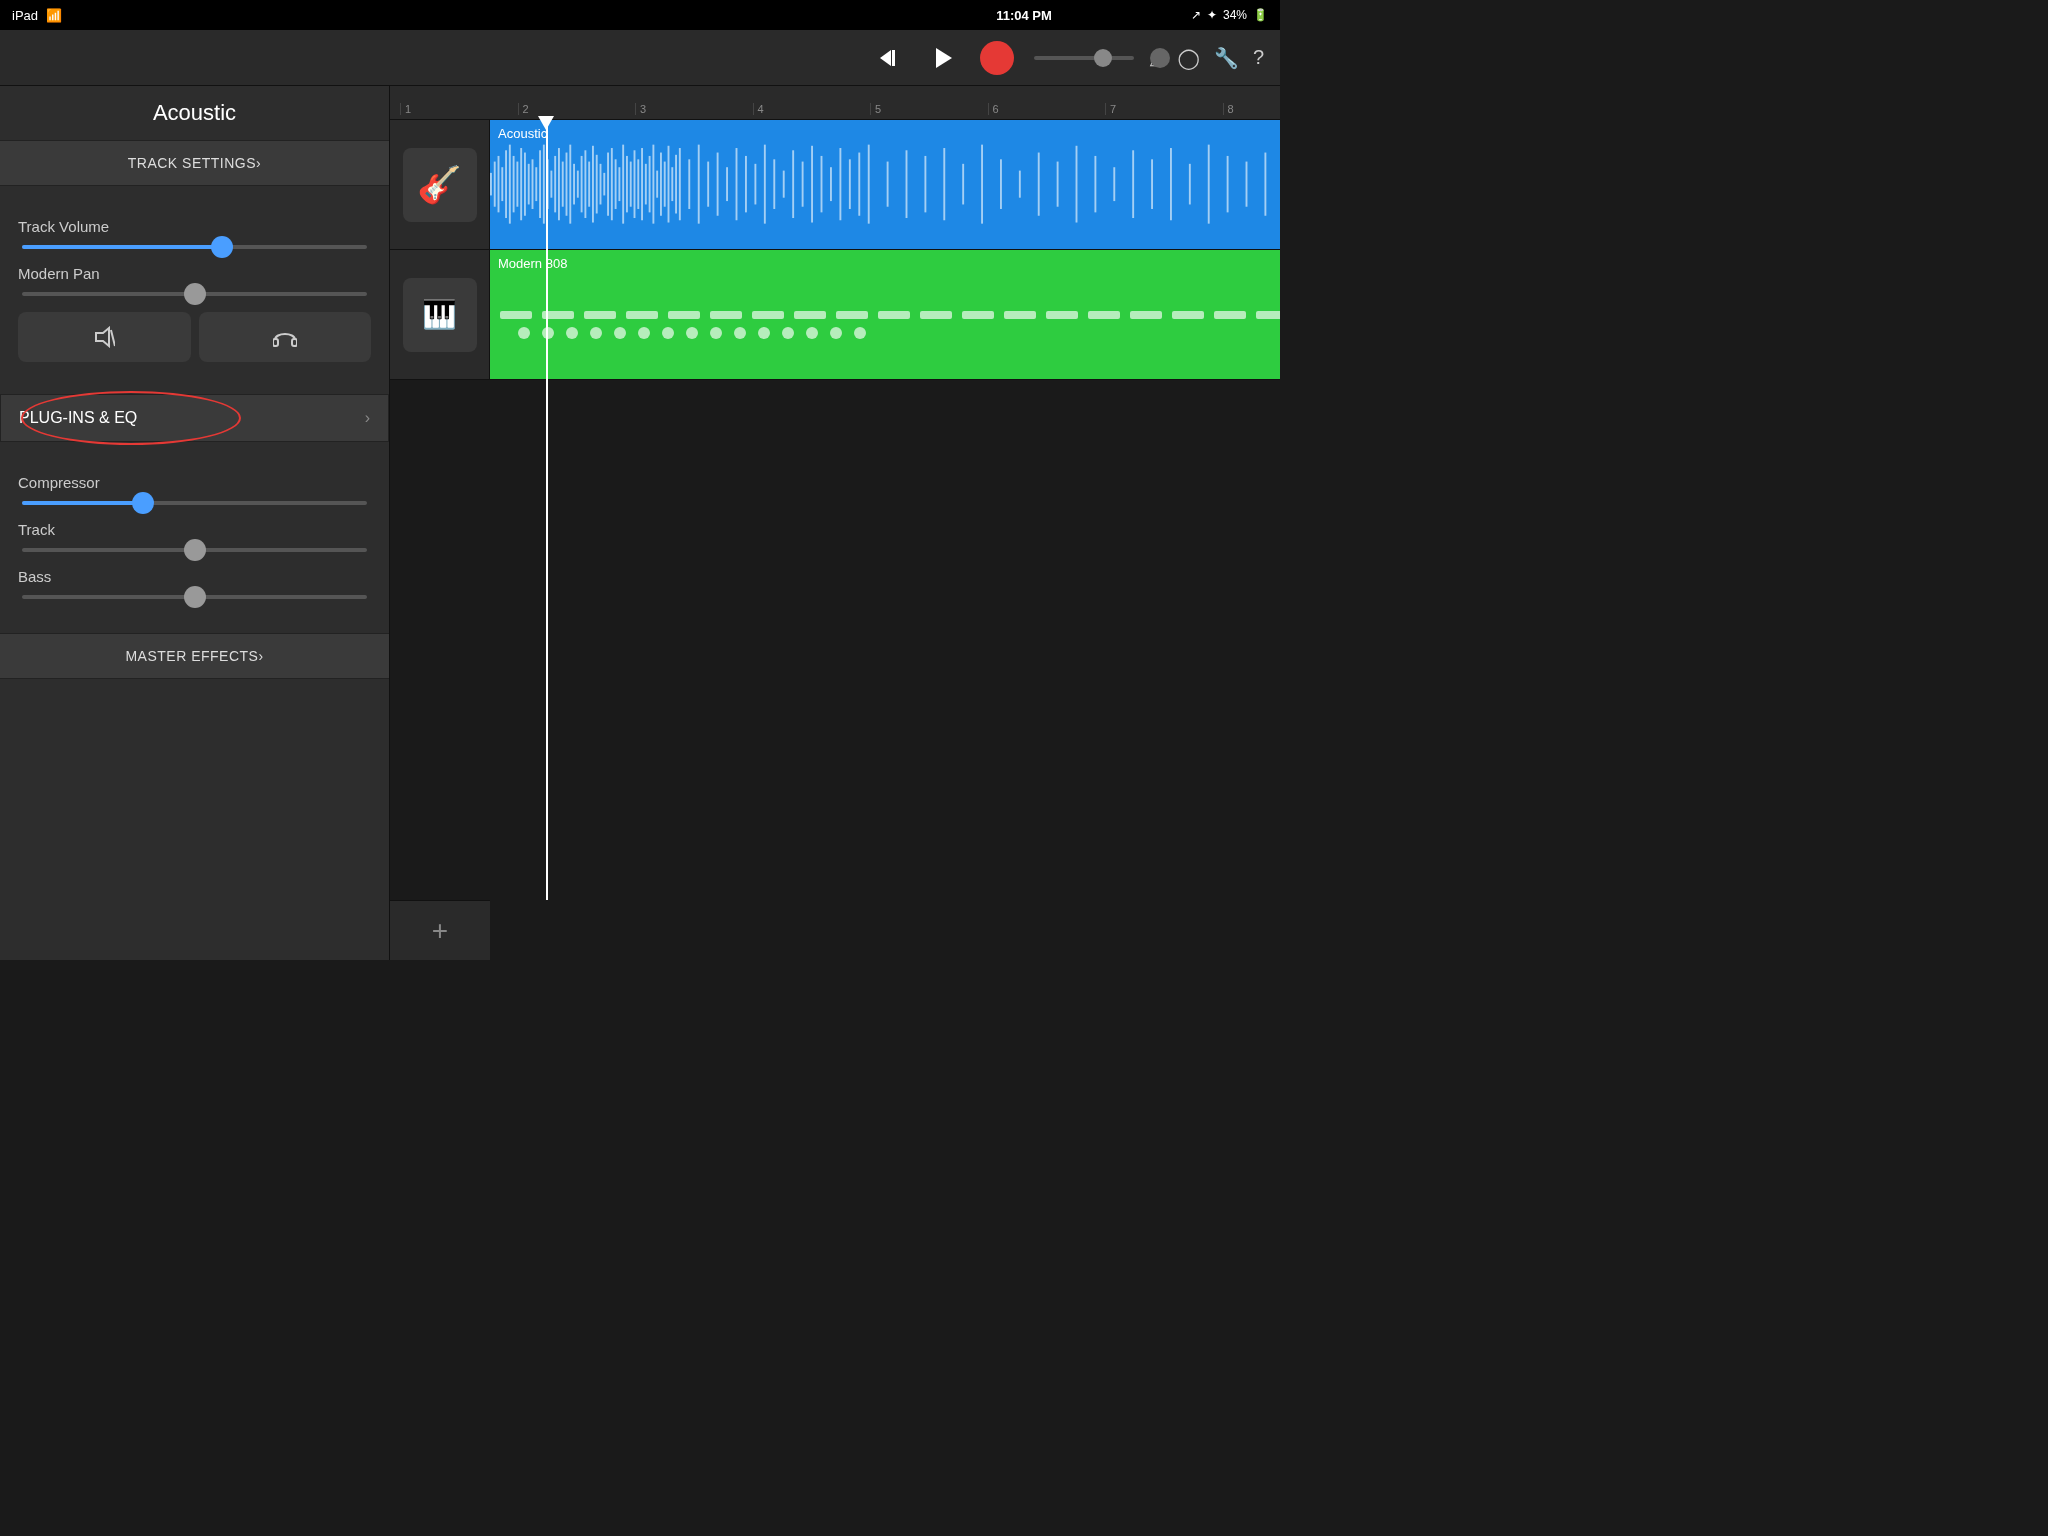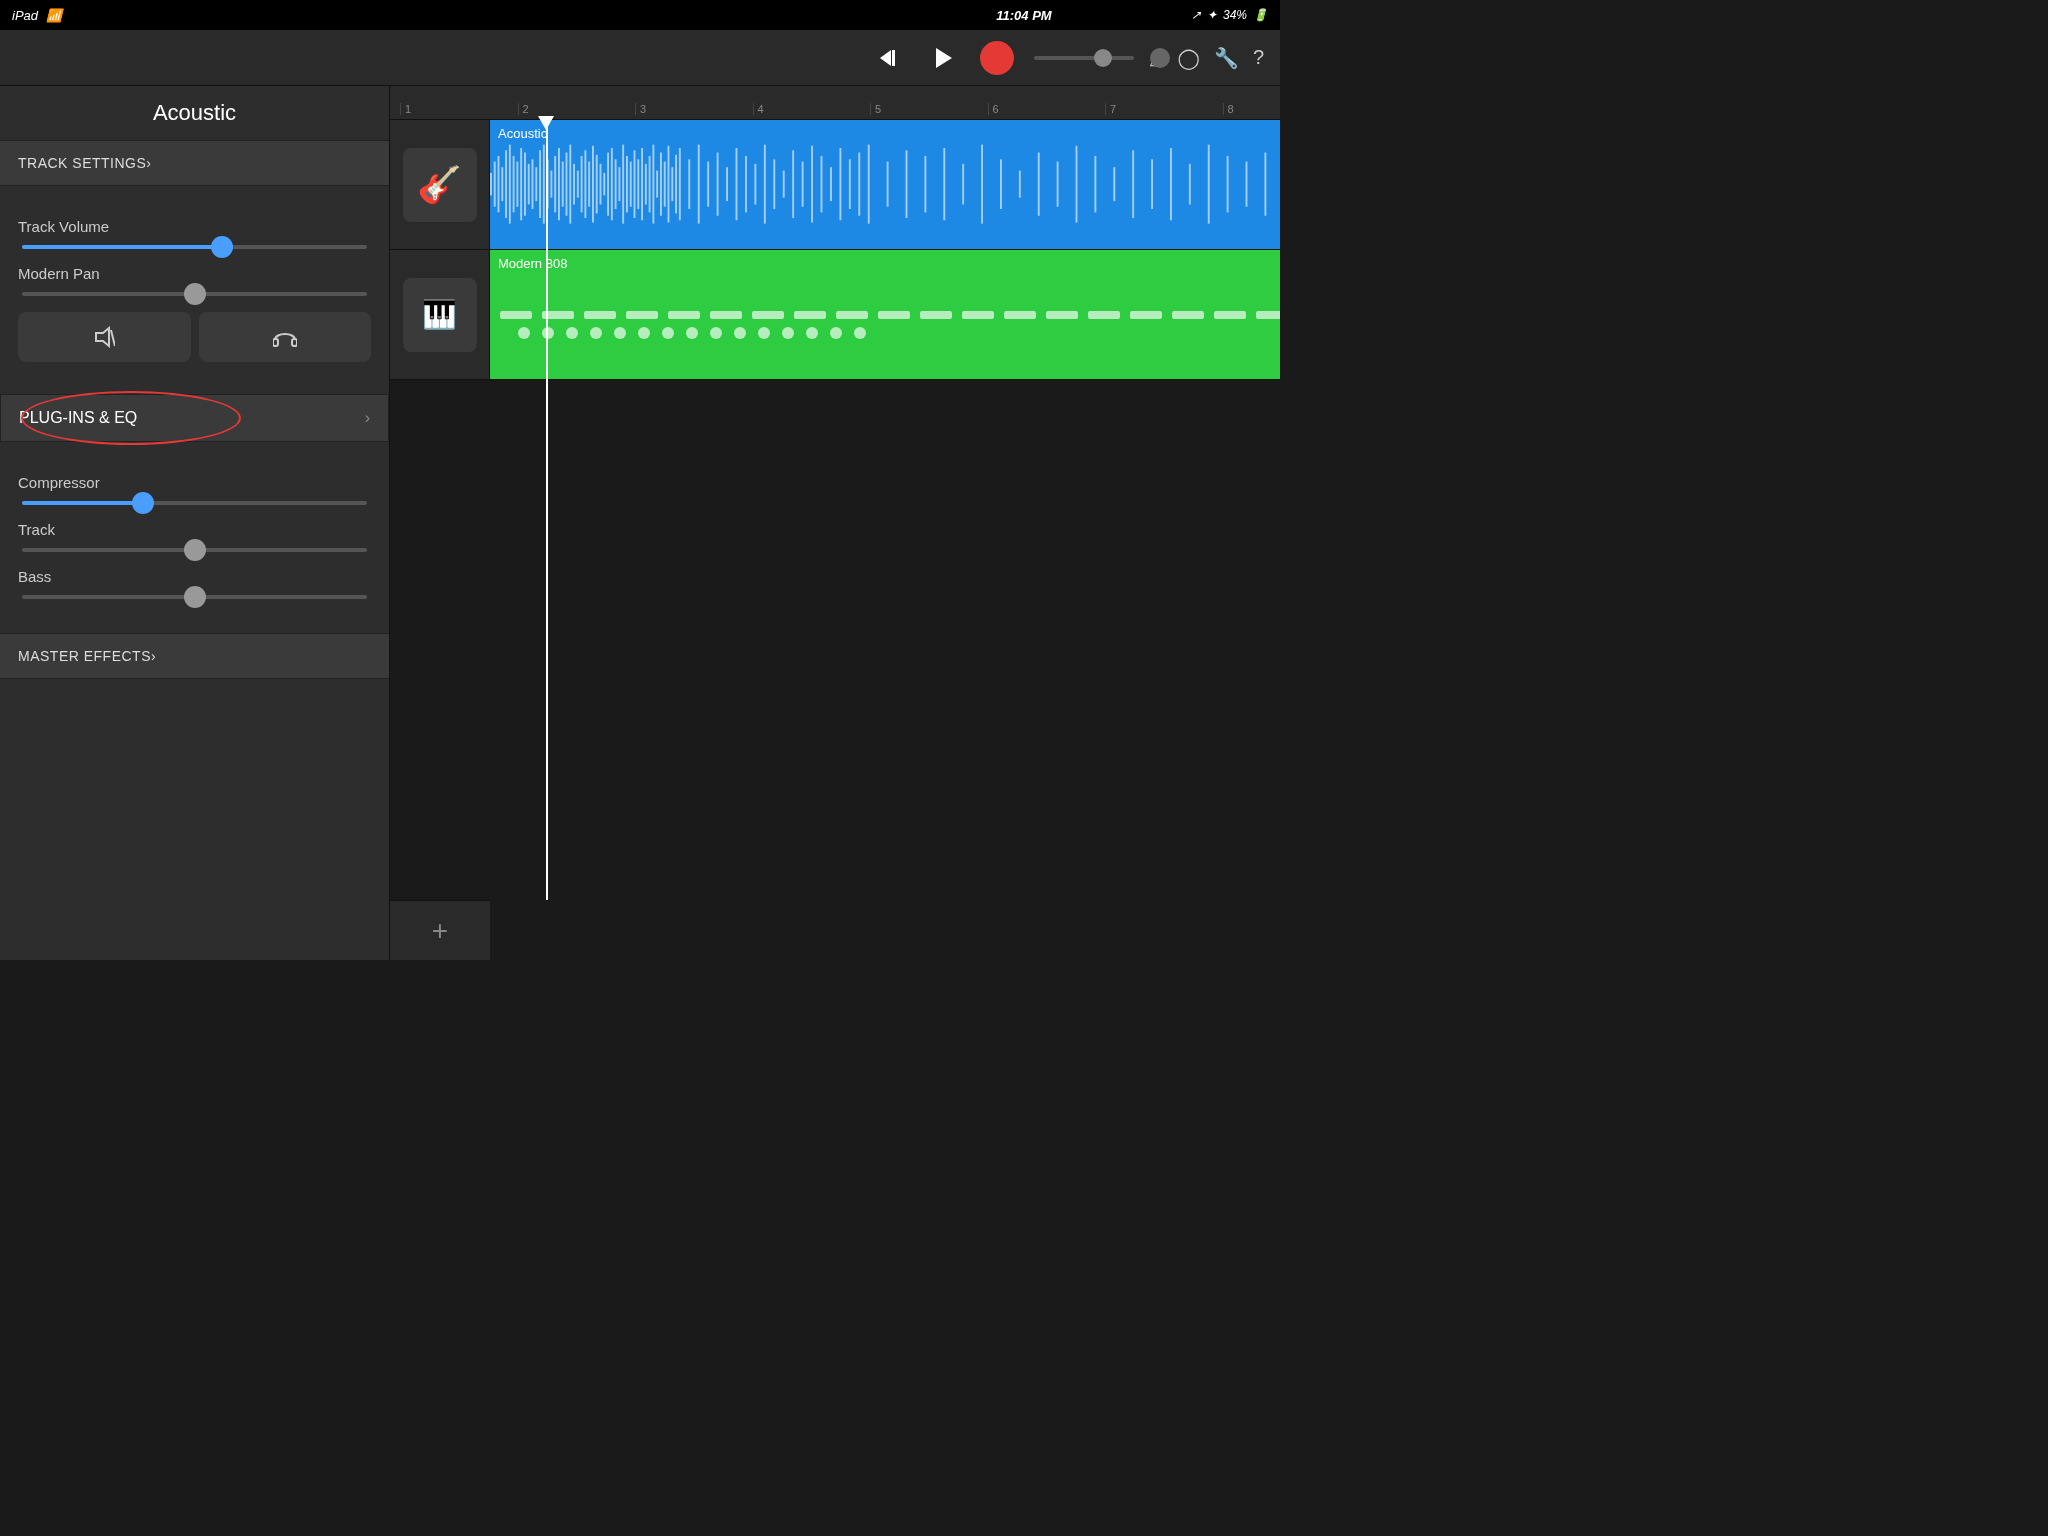--- a/index.html
+++ b/index.html
@@ -15,21 +15,20 @@
     
     .status-bar {
       background: #000;
       height: 30px;
       display: flex;
       align-items: center;
       justify-content: space-between;
       padding: 0 12px;
       font-size: 13px;
       color: #fff;
-      font-style: italic;
     }
     .status-left { display: flex; align-items: center; gap: 8px; }
     .status-center { position: absolute; left: 50%; transform: translateX(-50%); font-weight: 600; }
     .status-right { display: flex; align-items: center; gap: 6px; font-size: 12px; }
 
     
     .toolbar {
       background: #2a2a2a;
       height: 56px;
       display: flex;
@@ -91,21 +90,21 @@
       font-size: 22px;
       font-weight: 300;
       color: #fff;
       background: #2d2d2d;
     }
 
     .section-header {
       background: #3a3a3a;
       display: flex;
       align-items: center;
-      justify-content: flex-start;
+      justify-content: center;
       padding: 14px 18px;
       cursor: pointer;
       border-top: 1px solid #222;
       border-bottom: 1px solid #222;
     }
     .section-header span { font-size: 14px; font-weight: 500; letter-spacing: 0.5px; color: #ddd; }
     .chevron { color: #888; font-size: 16px; }
 
     .output-section {
       background: #2d2d2d;

